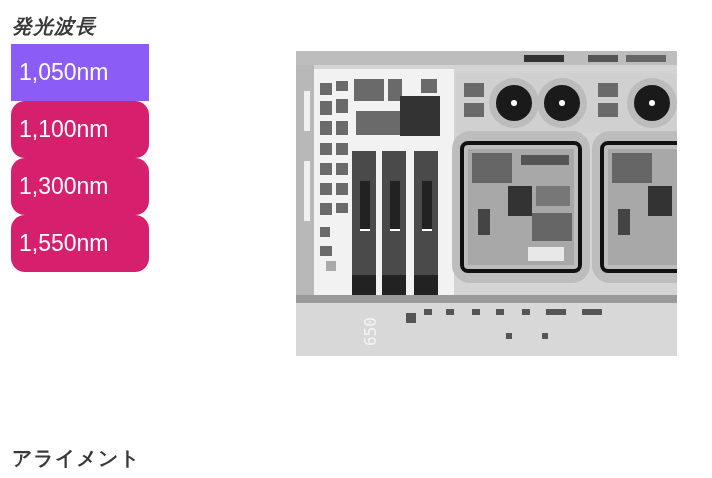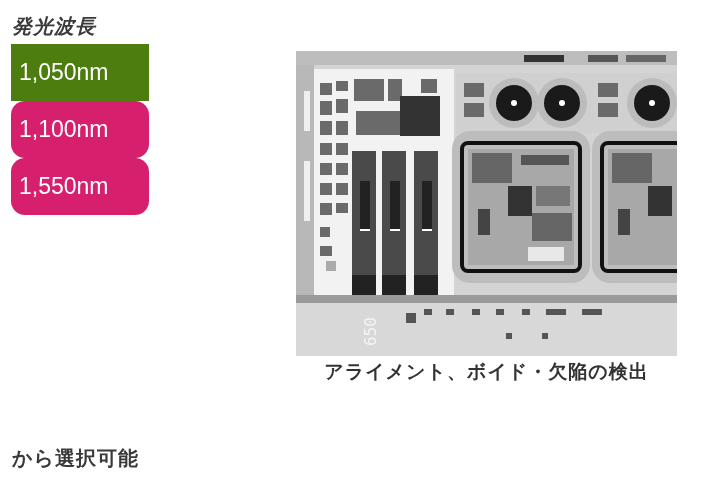--- a/index.html
+++ b/index.html
@@ -3,42 +3,43 @@
 <meta charset="utf-8">
 <style>
   html, body { margin: 0; padding: 0; background: #ffffff; }
   body { width: 712px; height: 478px; position: relative; overflow: hidden;
          font-family: "DejaVu Sans", sans-serif; color: #333333; }
   .heading { position: absolute; left: 12px; top: 12px; font-size: 20px; font-weight: bold;
              color: #3a3a3a; letter-spacing: 1px; line-height: 28px; font-style: italic; }
   .wl-list { position: absolute; left: 11px; top: 44px; width: 138px; margin: 0; padding: 0; list-style: none; }
   .wl-item { height: 57px; line-height: 57px; padding-left: 8px; font-size: 23px;
              font-family: "Liberation Sans", sans-serif; color: #ffffff; font-weight: normal; }
-  .wl-item.light { background: #4d7c0f; }
+  .wl-item.light { background: #8b5cf6; }
   .wl-item.dark  { background: #d6206e; border-radius: 14px; }
   .footer-note { position: absolute; left: 12px; top: 444px; font-size: 20px; font-weight: bold;
                  color: #3a3a3a; letter-spacing: 1px; line-height: 28px; }
   .photo { position: absolute; left: 296px; top: 51px; width: 381px; height: 305px;
            background: #c9c9c9; overflow: hidden; }
   .caption { position: absolute; left: 296px; top: 356px; width: 381px; text-align: center;
              font-size: 19px; font-weight: bold; color: #333333; line-height: 30px; letter-spacing: 1px; }
   .caption div { white-space: nowrap; }
 </style>
 </head>
 <body>
 
 <div class="heading">発光波長</div>
 
 <ul class="wl-list">
   <li class="wl-item light">1,050nm</li>
   <li class="wl-item dark">1,100nm</li>
+  <li class="wl-item dark">1,300nm</li>
   <li class="wl-item dark">1,550nm</li>
 </ul>
 
-<div class="footer-note">から選択可能</div>
+<div class="footer-note">アライメント</div>
 
 <div class="photo">
   <svg width="381" height="305" viewBox="0 0 381 305" xmlns="http://www.w3.org/2000/svg">
     <rect x="0" y="0" width="381" height="305" fill="#d4d4d4"></rect>
 
     <rect x="0" y="0" width="381" height="14" fill="#bdbdbd"></rect>
     <rect x="228" y="4" width="40" height="7" fill="#333"></rect>
     <rect x="292" y="4" width="30" height="7" fill="#555"></rect>
     <rect x="330" y="4" width="40" height="7" fill="#666"></rect>
 
@@ -136,14 +137,13 @@
         <rect x="226" y="258" width="8" height="6"></rect>
       <rect x="250" y="258" width="20" height="6"></rect>
         <rect x="286" y="258" width="20" height="6"></rect>
       <rect x="210" y="282" width="6" height="6"></rect>
         <rect x="246" y="282" width="6" height="6"></rect>
     </g>
   </svg>
 </div>
 
 <div class="caption">
-  <div>アライメント、ボイド・欠陥の検出</div>
 </div>
 
 </body></html>

